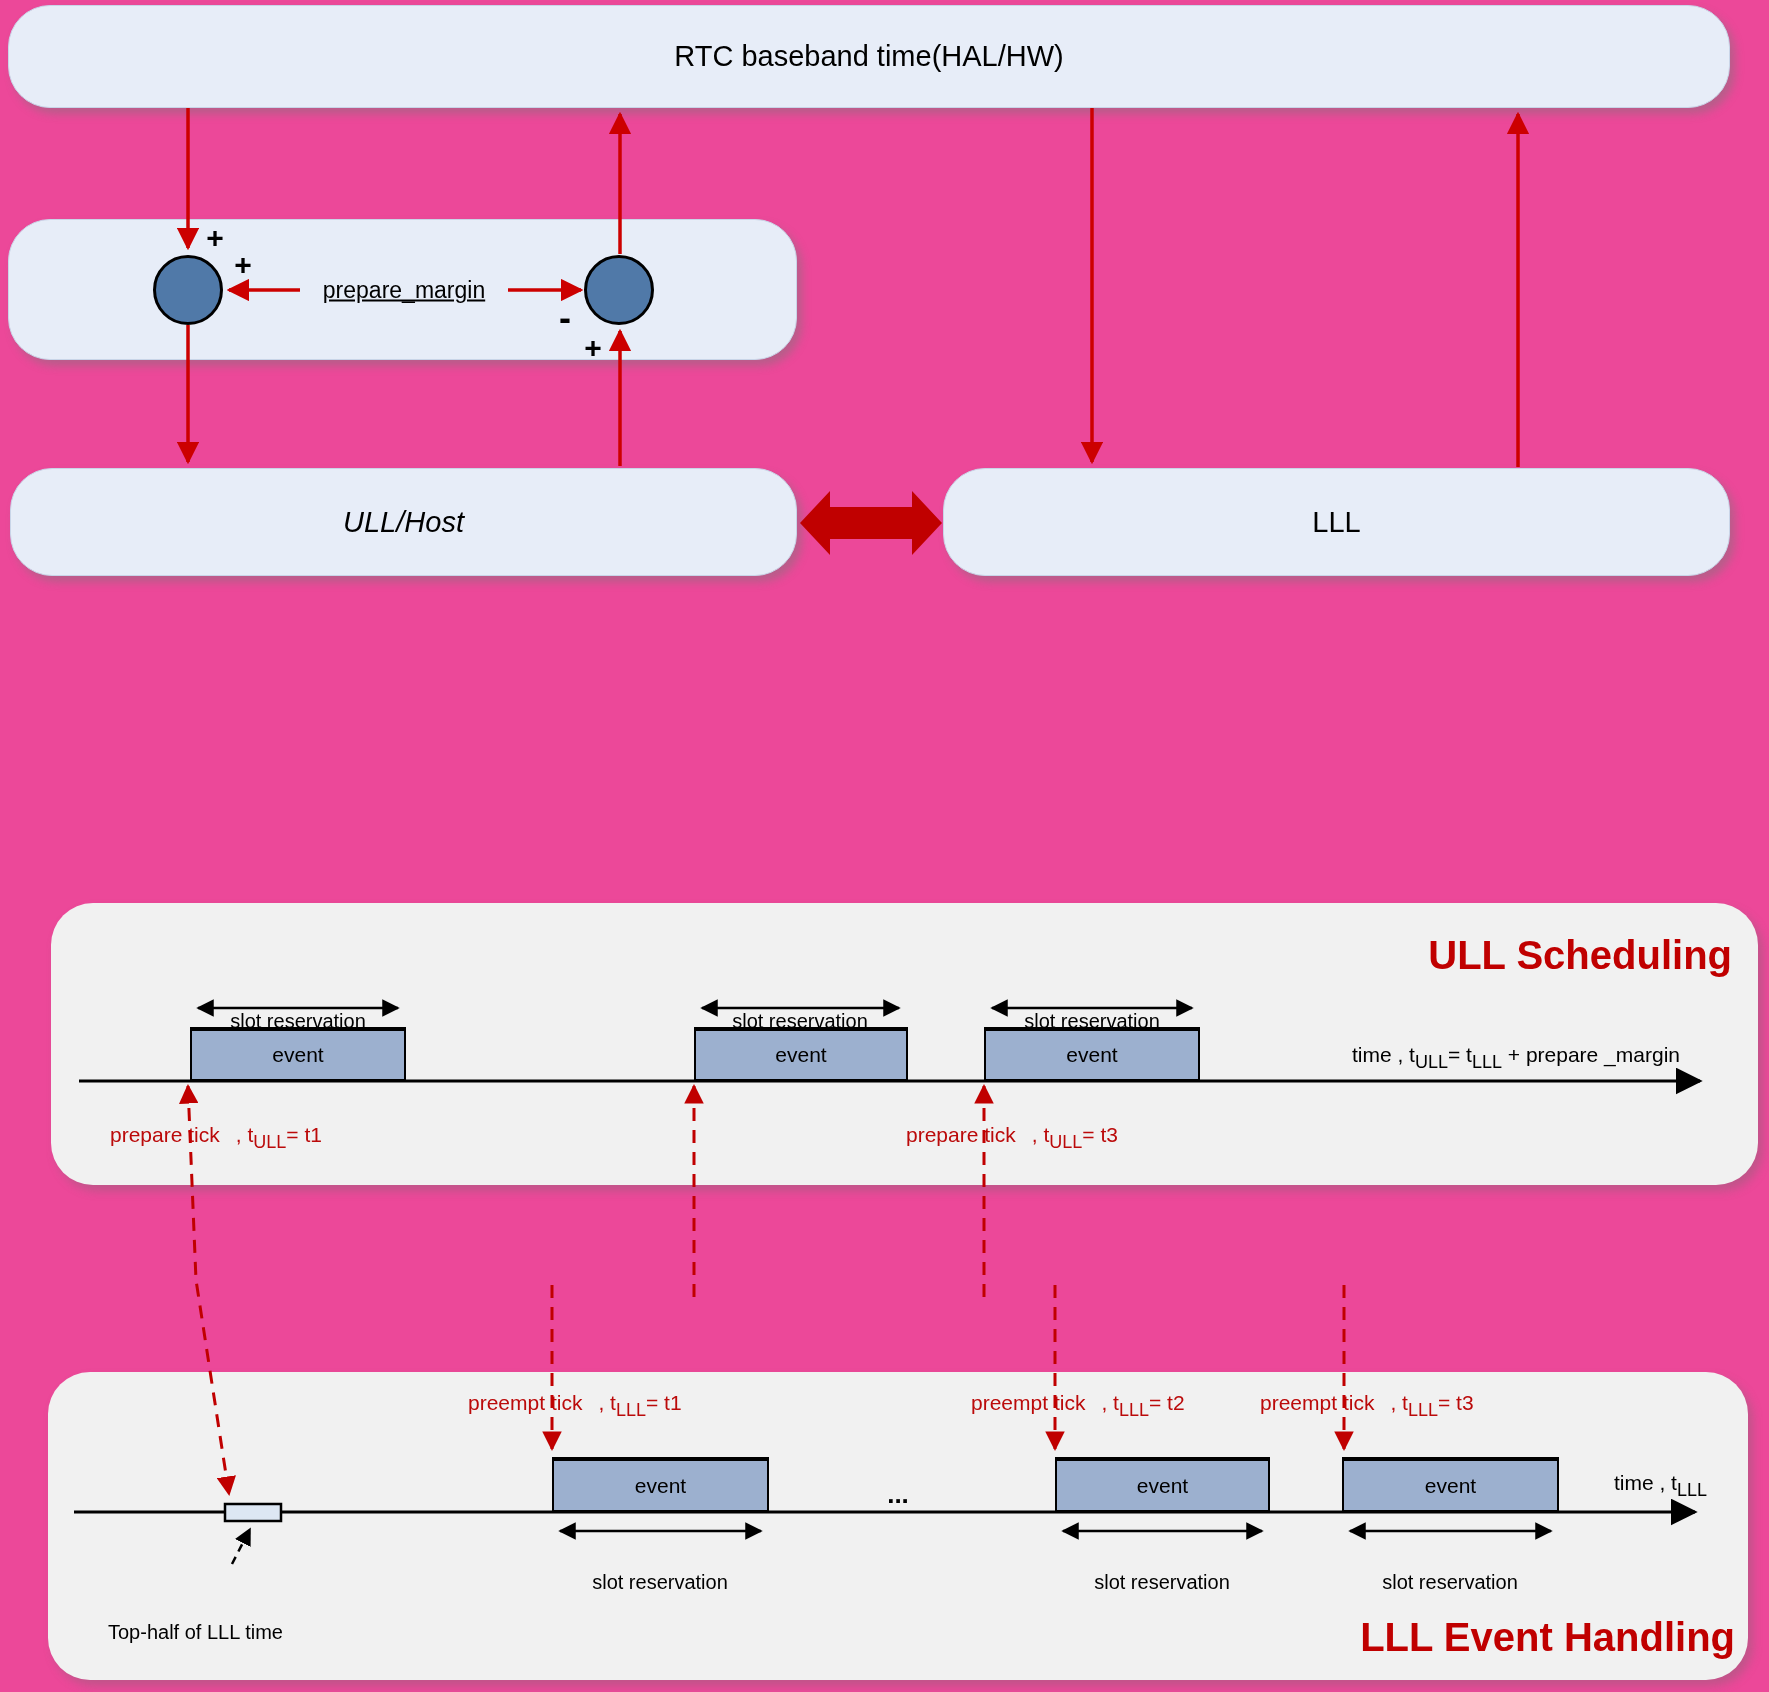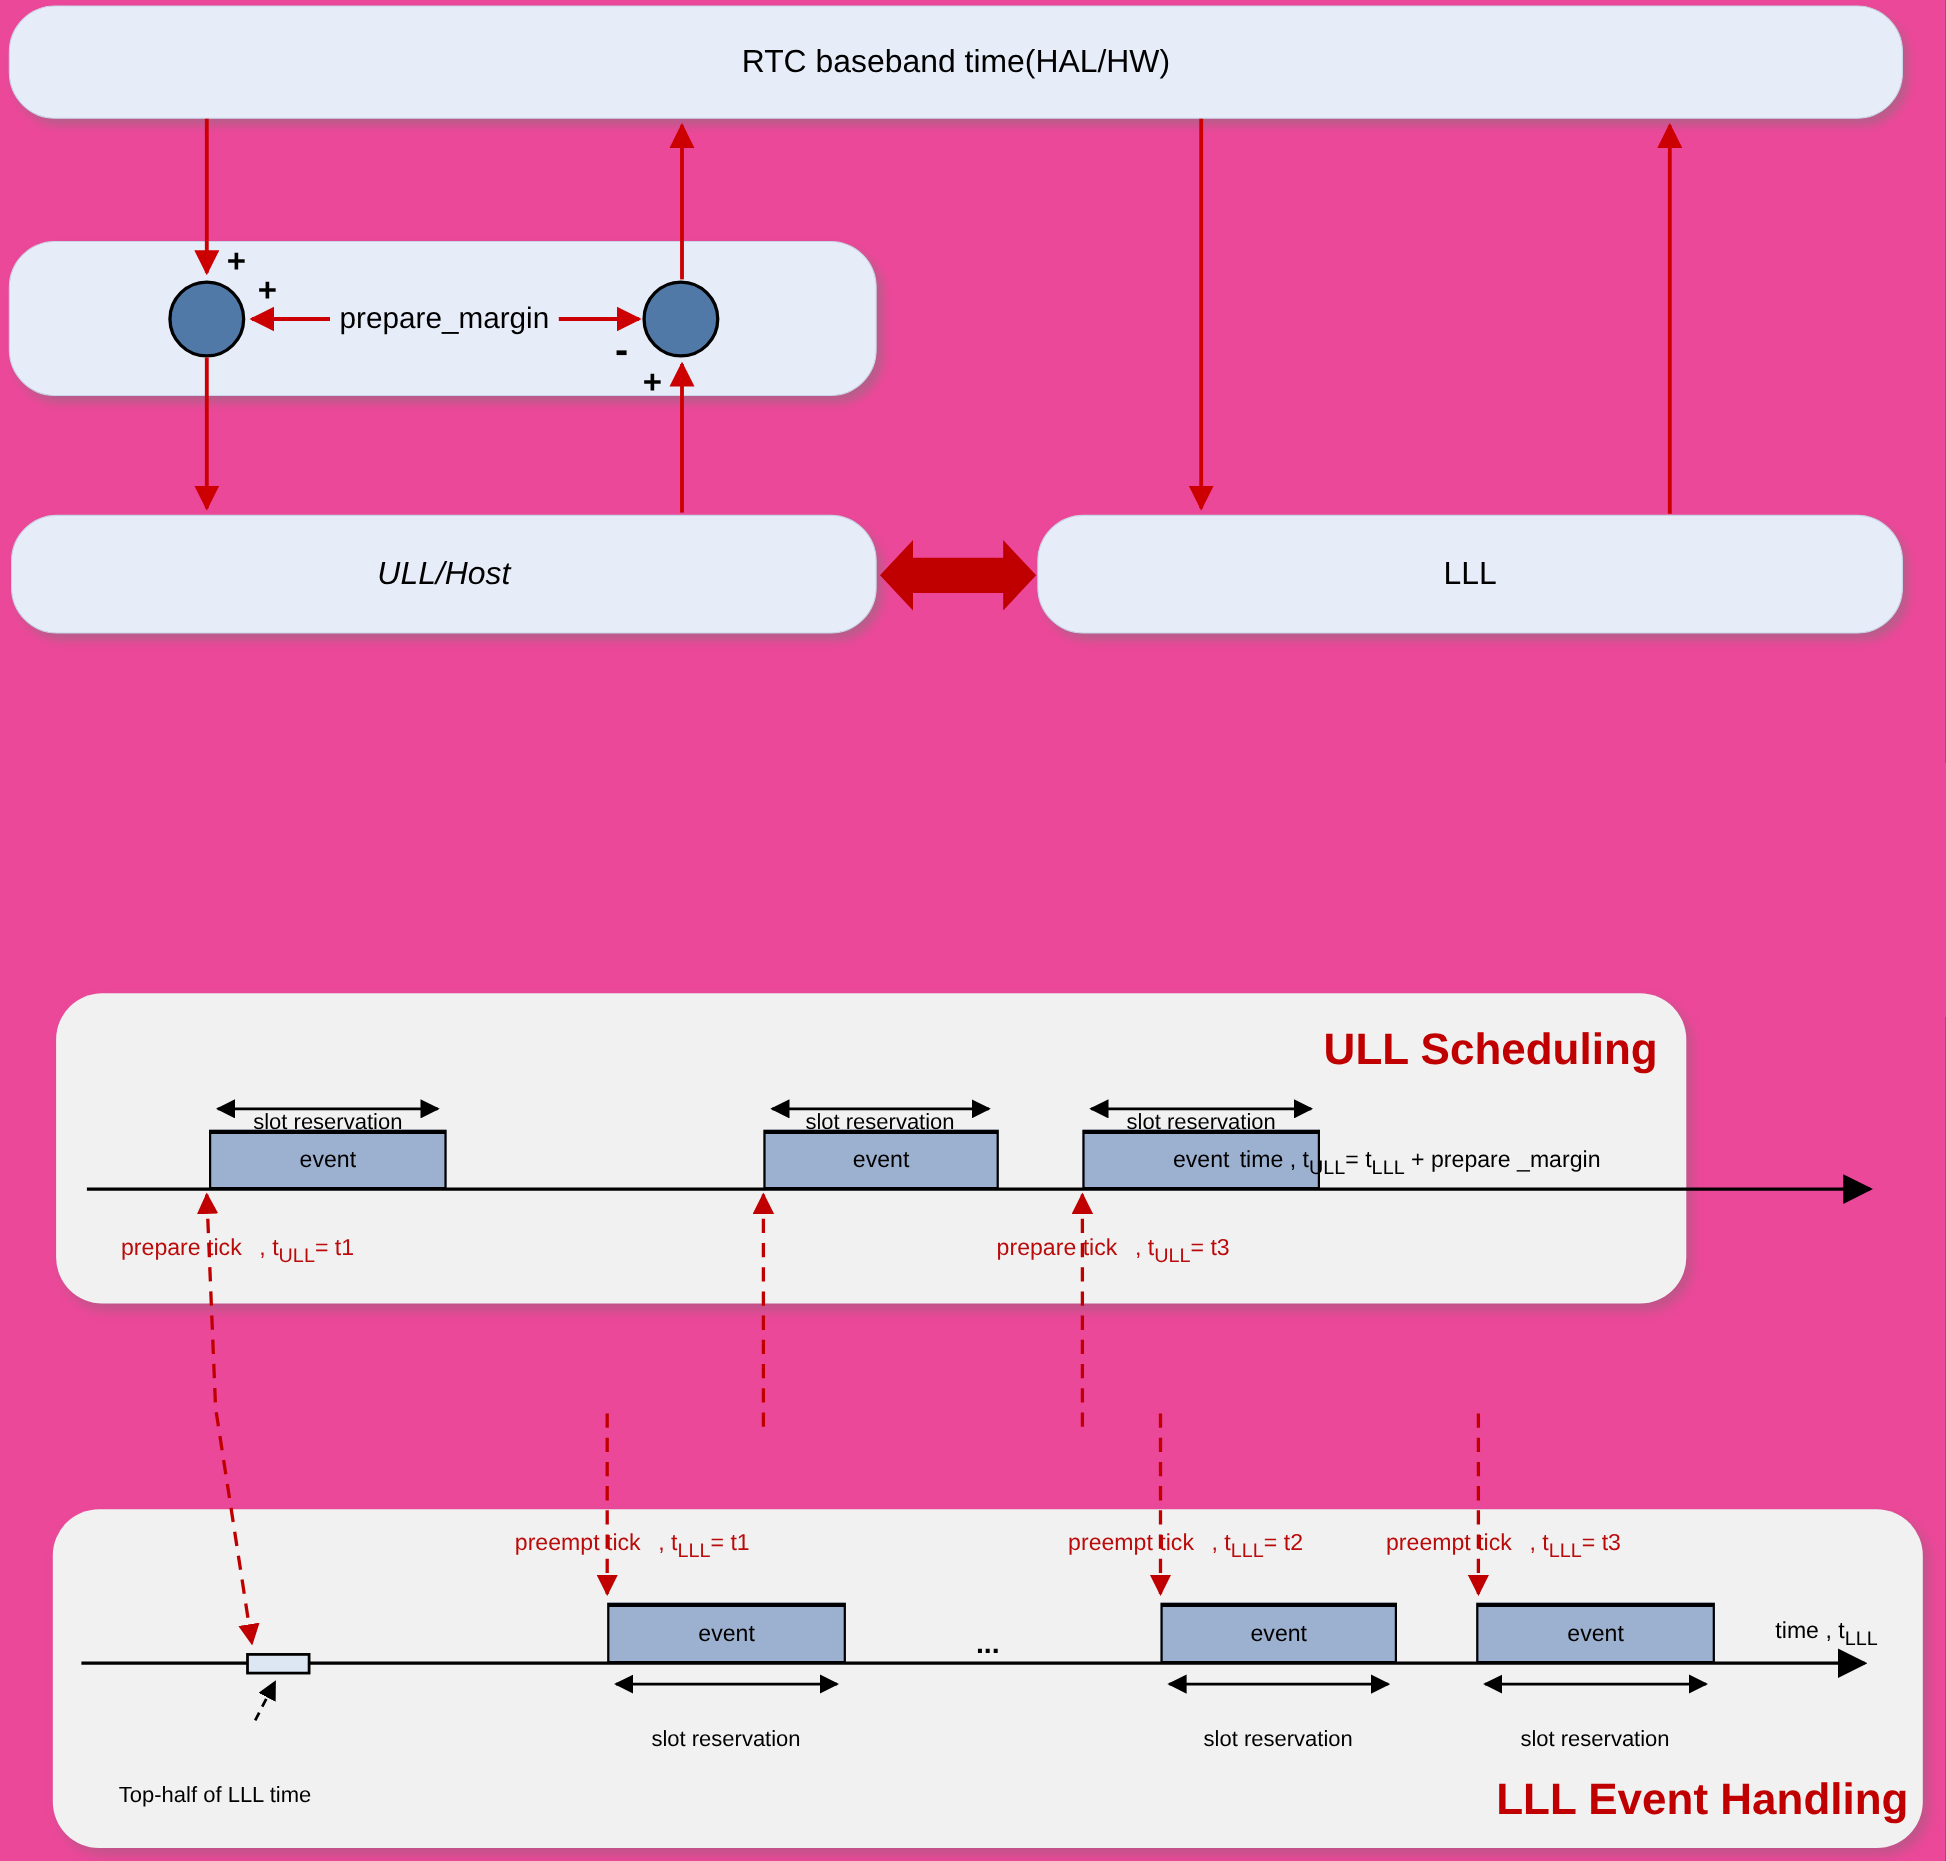--- a/index.html
+++ b/index.html
@@ -16,22 +16,22 @@
   .panel {
     position:absolute; background:#f1f1f1; border-radius:42px;
     box-shadow:5px 6px 10px rgba(110,110,110,.35); box-sizing:border-box;
   }
   .circle {
     position:absolute; width:70px; height:70px; border-radius:50%;
     background:#5079a8; border:3px solid #000; box-sizing:border-box; z-index:3;
   }
   .sign { position:absolute; font-size:30px; font-weight:700; color:#000;
     transform:translate(-50%,-50%); z-index:4; }
-  .pmlabel { position:absolute; font-size:27px; color:#000;
-    transform:translate(-50%,-50%); z-index:4; white-space:pre; }
+  .pmlabel { position:absolute; font-size:23px; color:#000;
+    transform:translate(-50%,-50%); z-index:4; white-space:pre;text-decoration:underline; }
   .ptitle { position:absolute; font-size:40px; font-weight:700; color:#c00000;
     transform:translateY(-50%); white-space:pre; }
   .lbl { position:absolute; font-size:20px; color:#000; white-space:pre;margin-top:30px; }
   .center-x { transform:translate(-50%,-50%); }
   .tick { position:absolute; font-size:21px; color:#bb0a0a; white-space:pre;
     transform:translateY(-50%); z-index:4; }
   .tlabel { position:absolute; font-size:21px; color:#000; white-space:pre;
     transform:translateY(-50%); z-index:4; }
   .sub { font-size:18px; position:relative; top:6px; }
   .tg { margin-left:16px; }
@@ -66,21 +66,21 @@
 
   <span class="pmlabel" style="left:404px; top:290px;">prepare_margin</span>
 
   <div class="bluebox" style="left:10px; top:468px; width:787px; height:108px;font-style:italic;">
     <span>ULL/Host</span>
   </div>
   <div class="bluebox" style="left:943px; top:468px; width:787px; height:108px;">
     <span>LLL</span>
   </div>
 
-  <div class="panel" style="left:51px; top:903px; width:1482px; height:282px;">
+  <div class="panel" style="left:51px; top:903px; width:1707px; height:282px;">
 
     <div class="ptitle" style="right:26px; top:52px;">ULL Scheduling</div>
 
     <div class="tlabel" style="right:78px; top:152px;">
       <span>time , t</span><span class="sub">ULL</span><span>= t</span><span class="sub">LLL</span><span> + prepare _margin</span>
     </div>
 
     <div class="lbl center-x" style="left:247px; top:88px;">slot reservation</div>
     <div class="lbl center-x" style="left:749px; top:88px;">slot reservation</div>
     <div class="lbl center-x" style="left:1041px; top:88px;">slot reservation</div>

